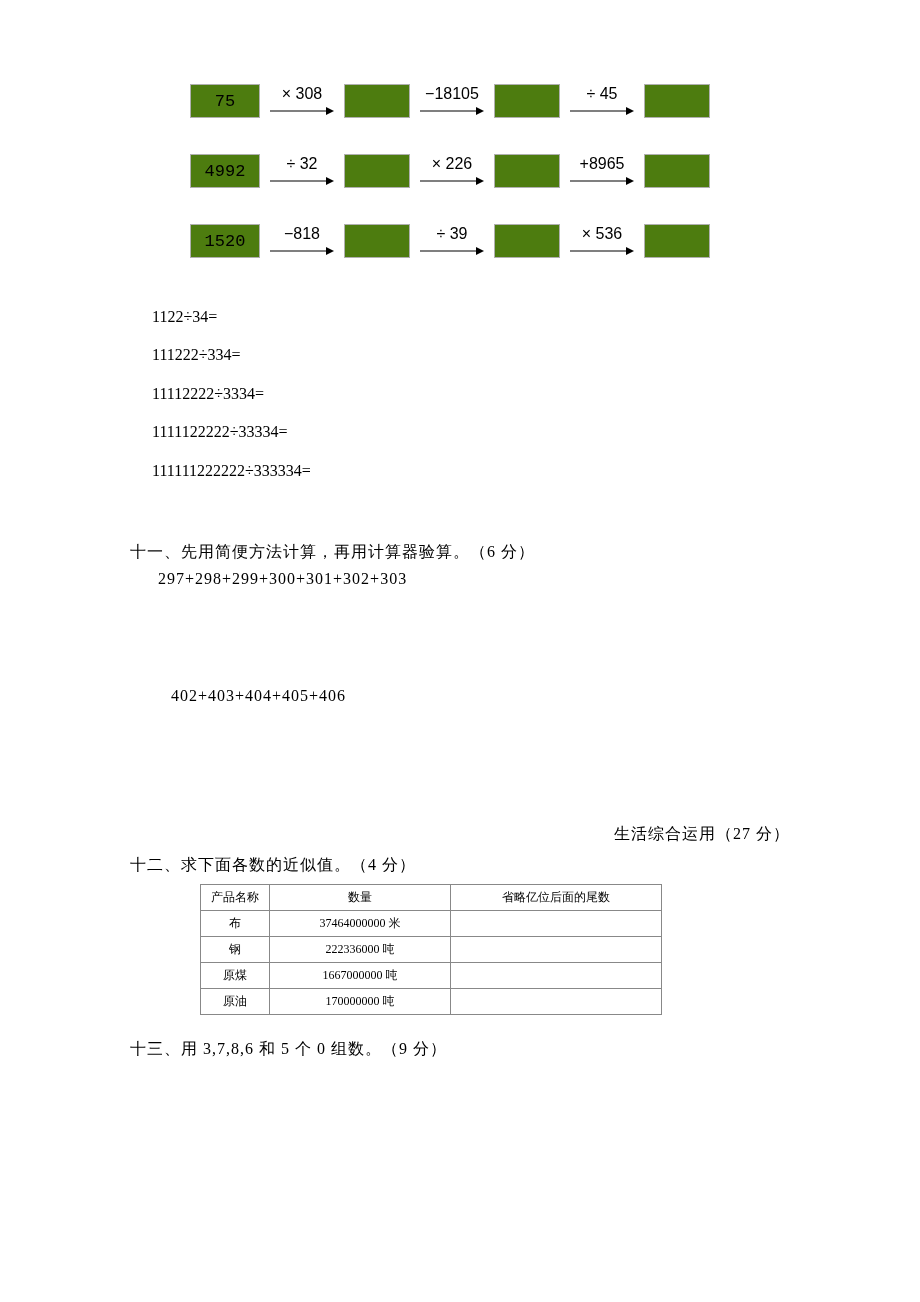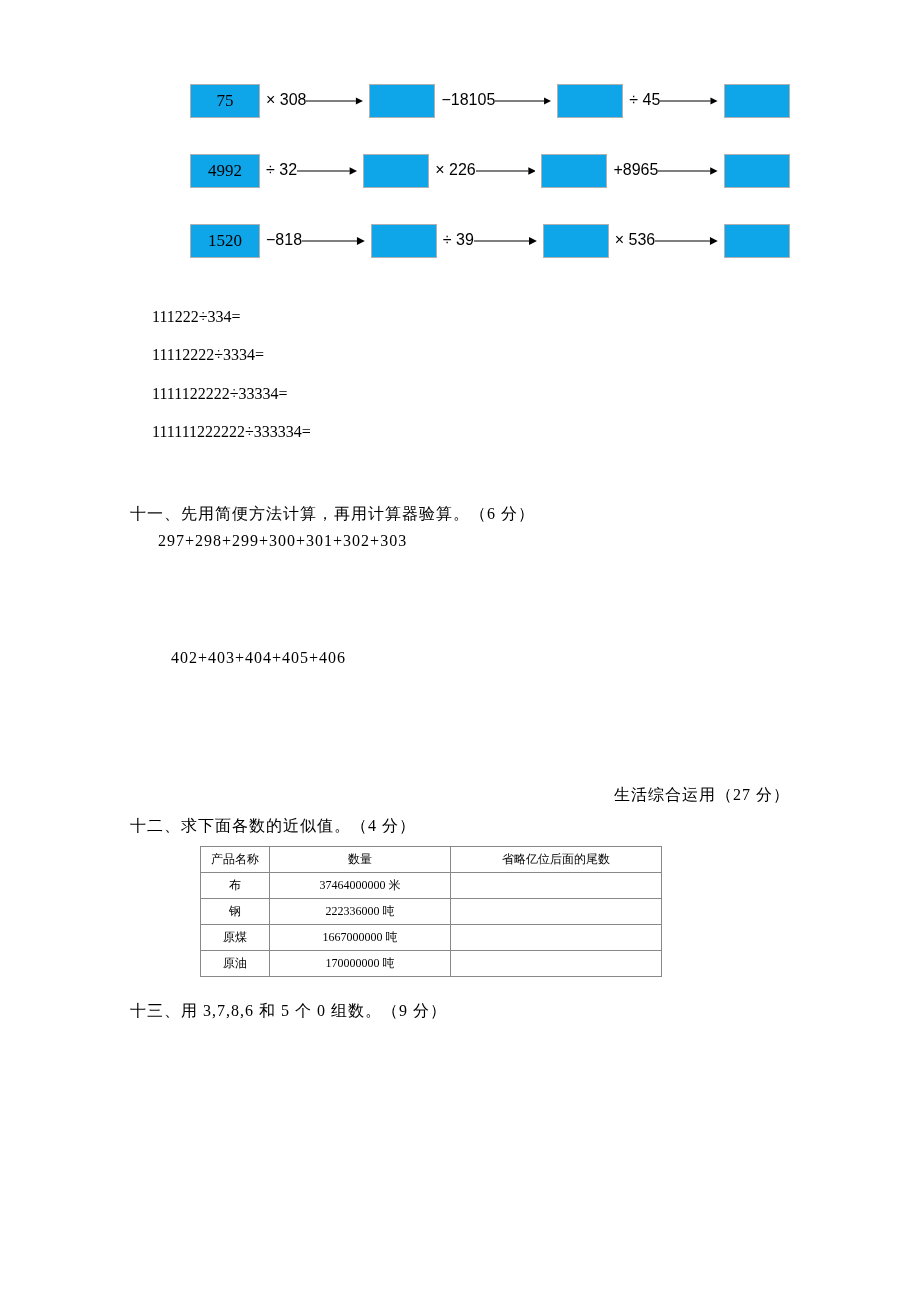--- a/index.html
+++ b/index.html
@@ -23,29 +23,30 @@
     margin-bottom: 36px;
   }
   .fbox {
     border: 1px solid #b0b0b0;
     min-width: 48px;
     height: 28px;
     padding: 2px 10px;
     display: flex;
     align-items: center;
     justify-content: center;
-    font-family: Liberation Serif, serif;
+    font-family: Liberation Mono, monospace;
     font-size: 17px;
-    background: #0ea5e9;
+    background: #4d7c0f;
   }
   .fbox.empty {
     min-width: 44px;
   }
   .arrow-group {
     display: flex;
+    flex-direction: column;
     align-items: center;
     margin: 0 6px;
     min-width: 72px;
   }
   .arrow-label {
     font-family: Arial, sans-serif;
     font-size: 16px;
     margin-bottom: 2px;
     white-space: nowrap;
   }
@@ -182,20 +183,21 @@
         <svg class="arrow-svg" viewBox="0 0 64 12">
             <line x1="0" y1="6" x2="56" y2="6" stroke="#000" stroke-width="1.2"></line>
             <polygon points="56,2 64,6 56,10" fill="#000"></polygon>
           </svg>
       </div>
       <div class="fbox empty"></div>
     </div>
   </div>
 
   <div class="indent-eq mt-med">
+    <div>1122÷34=</div>
     <div>111222÷334=</div>
     <div>11112222÷3334=</div>
     <div>1111122222÷33334=</div>
     <div>111111222222÷333334=</div>
   </div>
 
   <div class="section-text mt-large">十一、先用简便方法计算，再用计算器验算。（6 分）</div>
   <div class="sub-indent section-text">297+298+299+300+301+302+303</div>
   <div class="sub-indent section-text" style="margin-top:90px;margin-left:41px;">402+403+404+405+406</div>
 

